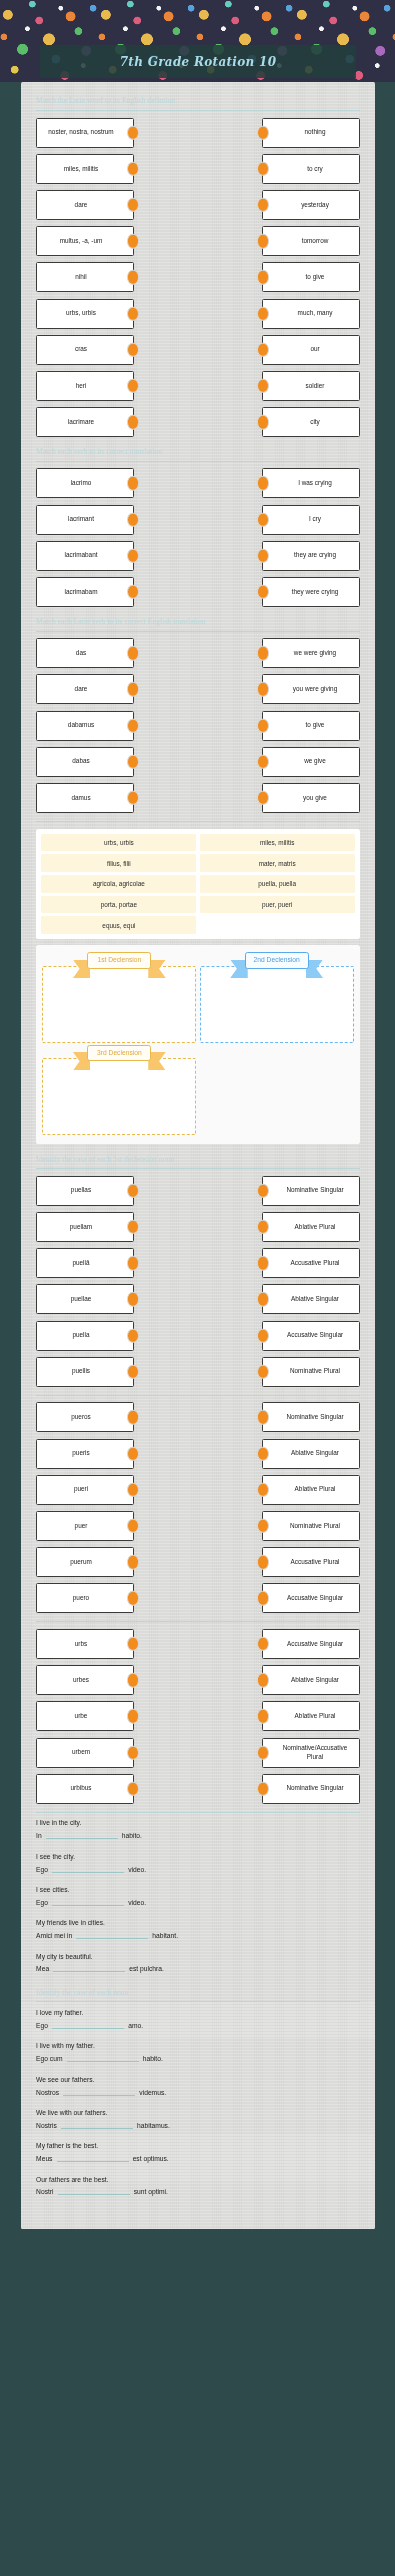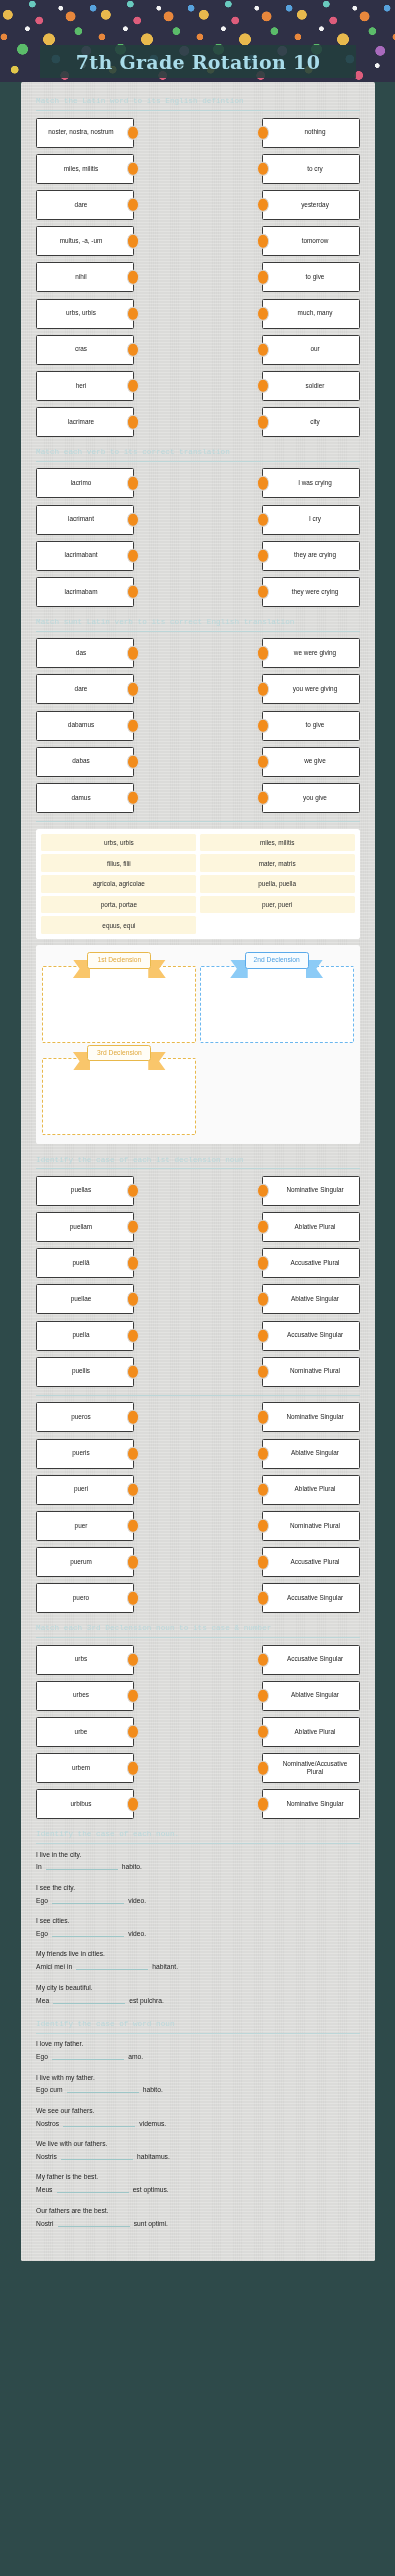--- a/index.html
+++ b/index.html
@@ -46,42 +46,43 @@
     top: 45px;
     height: 33px;
     background: rgba(35,62,62,.88);
     display: flex;
     align-items: center;
     justify-content: center;
   }
   .hero-title {
     color: #a9dcea;
     font-family: "DejaVu Serif", serif;
+    font-style: italic;
     font-weight: bold;
-    font-size: 19px;
+    font-size: 12px;
     letter-spacing: 0.3px;
     white-space: nowrap;
   }
 
   
   .sheet {
     margin: 0 20.6px;
     background: #dbdbd9;
     background-image:
       repeating-linear-gradient(0deg, rgba(255,255,255,.22) 0 0.5px, transparent 0.5px 1.5px),
       repeating-linear-gradient(90deg, rgba(0,0,0,.025) 0 0.5px, transparent 0.5px 2.1px);
     padding: 9.3px 15.5px 20.6px 15.5px;
     border-radius: 1.5px;
   }
 
   .section { margin-top: 8px; }
   .section:first-child { margin-top: 3.1px; }
 
   .section-title {
-    font-family: Liberation Mono, monospace;
+    font-family: Liberation Serif, serif;
     color: #b9d8db;
     font-size: 7.7px;
     line-height: 1.35;
     padding: 2.1px 0 3.1px 0;
   }
   .section-rule {
     height: 0.5px;
     background: #bcd6d8;
     margin-bottom: 7.2px;
   }
@@ -357,21 +358,21 @@
             <span class="knob on-right"></span>
           </div>
           <div class="card right">
             <span class="knob on-left"></span>
             <span>they were crying</span>
           </div>
         </div>
       </div>
     </div>
     <div class="section">
-      <div class="section-title">Match sunt Latin verb to its correct English translation</div>
+      <div class="section-title">Match each Latin verb to its correct English translation</div>
       <div class="section-rule"></div>
       <div class="match-list">
         <div class="match-row">
           <div class="card">
             <span>das</span>
             <span class="knob on-right"></span>
           </div>
           <div class="card right">
             <span class="knob on-left"></span>
             <span>we were giving</span>
@@ -590,21 +591,20 @@
             <span class="knob on-right"></span>
           </div>
           <div class="card right">
             <span class="knob on-left"></span>
             <span>Accusative Singular</span>
           </div>
         </div>
       </div>
     </div>
     <div class="section">
-      <div class="section-title">Match each 3rd Declension noun to its case &amp; number</div>
       <div class="section-rule"></div>
       <div class="match-list">
         <div class="match-row">
           <div class="card">
             <span>urbs</span>
             <span class="knob on-right"></span>
           </div>
           <div class="card right">
             <span class="knob on-left"></span>
             <span>Accusative Singular</span>
@@ -646,21 +646,20 @@
             <span class="knob on-right"></span>
           </div>
           <div class="card right">
             <span class="knob on-left"></span>
             <span>Nominative Singular</span>
           </div>
         </div>
       </div>
     </div>
     <div class="section">
-      <div class="section-title">Identify the case of each noun.</div>
       <div class="section-rule"></div>
       <div class="fib-item">
         <div class="fib-prompt">I live in the city.</div>
         <div class="fib-line">
           <span>In</span>
           <span class="fib-blank"></span>
           <span>habito.</span>
         </div>
       </div>
       <div class="fib-item">
@@ -690,21 +689,21 @@
       <div class="fib-item">
         <div class="fib-prompt">My city is beautiful.</div>
         <div class="fib-line">
           <span>Mea</span>
           <span class="fib-blank"></span>
           <span>est pulchra.</span>
         </div>
       </div>
     </div>
     <div class="section">
-      <div class="section-title">Identify the case of word noun</div>
+      <div class="section-title">Identify the case of each noun</div>
       <div class="section-rule"></div>
       <div class="fib-item">
         <div class="fib-prompt">I love my father.</div>
         <div class="fib-line">
           <span>Ego</span>
           <span class="fib-blank"></span>
           <span>amo.</span>
         </div>
       </div>
       <div class="fib-item">

